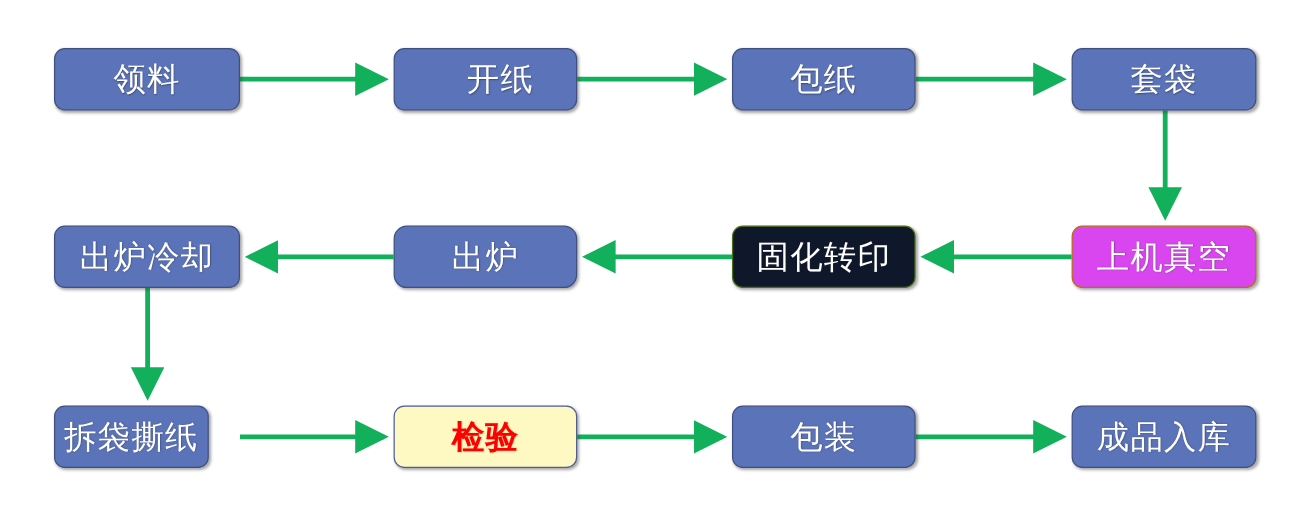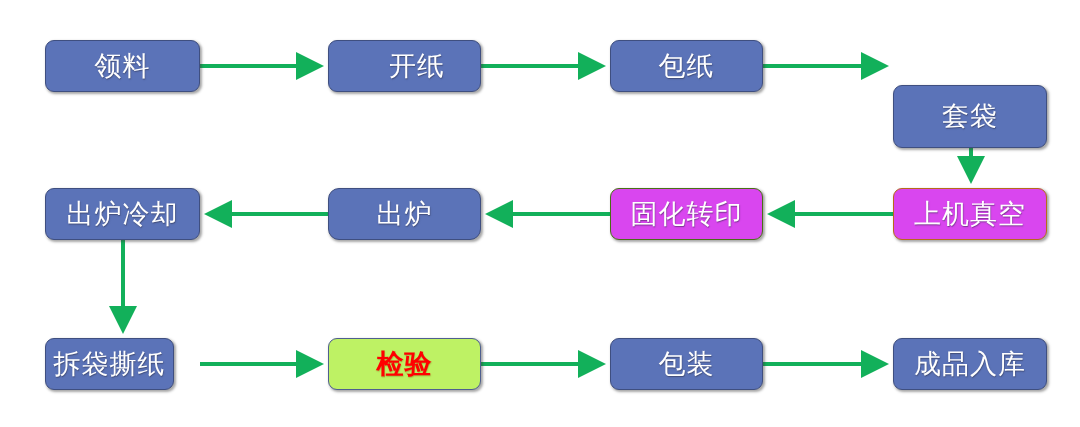--- a/index.html
+++ b/index.html
@@ -40,23 +40,23 @@
     user-select: none;
   }
   .node .node-label {
     display: block;
     font-size: 27px;
     letter-spacing: 1px;
     white-space: nowrap;
   }
   
   .fill-blue   { background: #5b73b8; }
-  .fill-green  { background: #d946ef; border-color: #4a6f17; }
+  .fill-green  { background: #0f172a; border-color: #4a6f17; }
   .fill-orange { background: #d946ef; border-color: #b8691a; }
-  .fill-yellow { background: #bef264; border-color: #4f5f8f; }
+  .fill-yellow { background: #fef9c3; border-color: #4f5f8f; }
   
   .text-white {
     color: #ffffff;
     text-shadow: 0.5px 0.5px 1.2px rgba(40,40,60,0.55);
   }
   .text-red {
     color: #ff0000;
     font-weight: 700;
     text-shadow: 0.5px 0.5px 1.2px rgba(120,80,0,0.35);
   }
@@ -90,21 +90,21 @@
   <div id="nodes-group">
       <div class="node fill-blue" style="left: 45px; top: 40px; width: 155px; height: 52px;">
         <span class="node-label text-white">领料</span>
       </div>
       <div class="node fill-blue" style="left: 328px; top: 40px; width: 153px; height: 52px; padding-left: 25px;">
         <span class="node-label text-white">开纸</span>
       </div>
       <div class="node fill-blue" style="left: 610px; top: 40px; width: 153px; height: 52px; font-family: Liberation Serif, serif;">
         <span class="node-label text-white">包纸</span>
       </div>
-      <div class="node fill-blue" style="left: 893px; top: 40px; width: 154px; height: 63px; margin-top: 45px;">
+      <div class="node fill-blue" style="left: 893px; top: 40px; width: 154px; height: 52px;">
         <span class="node-label text-white">套袋</span>
       </div>
       <div class="node fill-orange" style="left: 893px; top: 188px; width: 154px; height: 52px;">
         <span class="node-label text-white">上机真空</span>
       </div>
       <div class="node fill-green" style="left: 610px; top: 188px; width: 153px; height: 52px;">
         <span class="node-label text-white">固化转印</span>
       </div>
       <div class="node fill-blue" style="left: 328px; top: 188px; width: 153px; height: 52px; border-radius: 11px;">
         <span class="node-label text-white">出炉</span>

